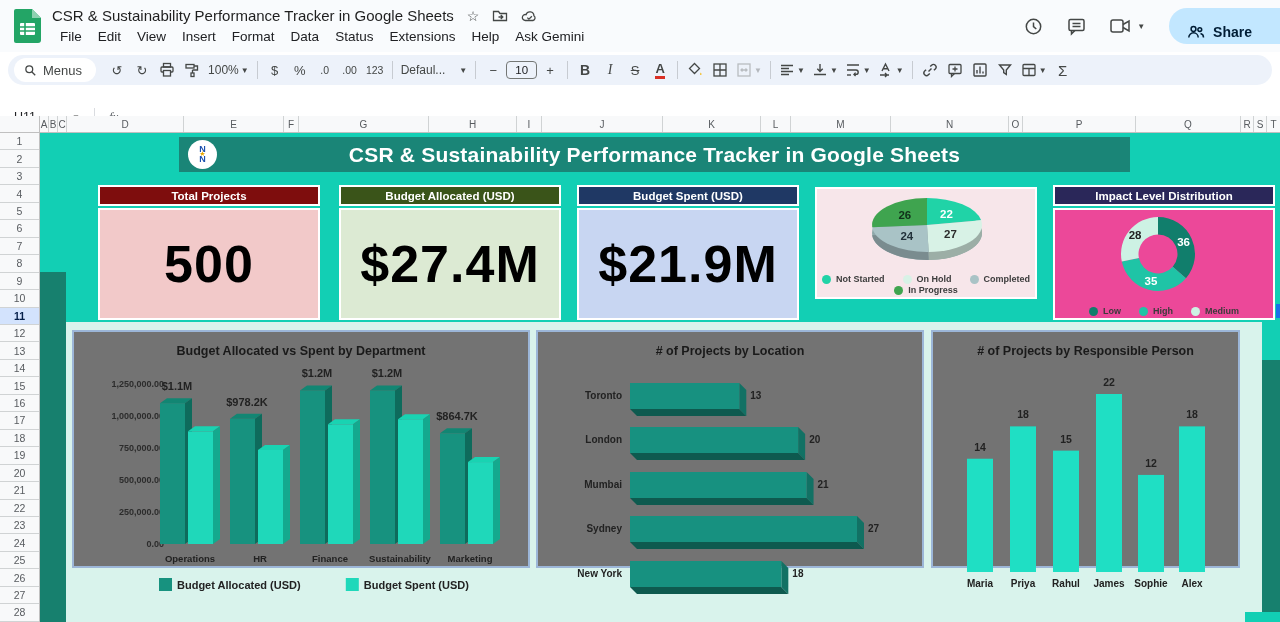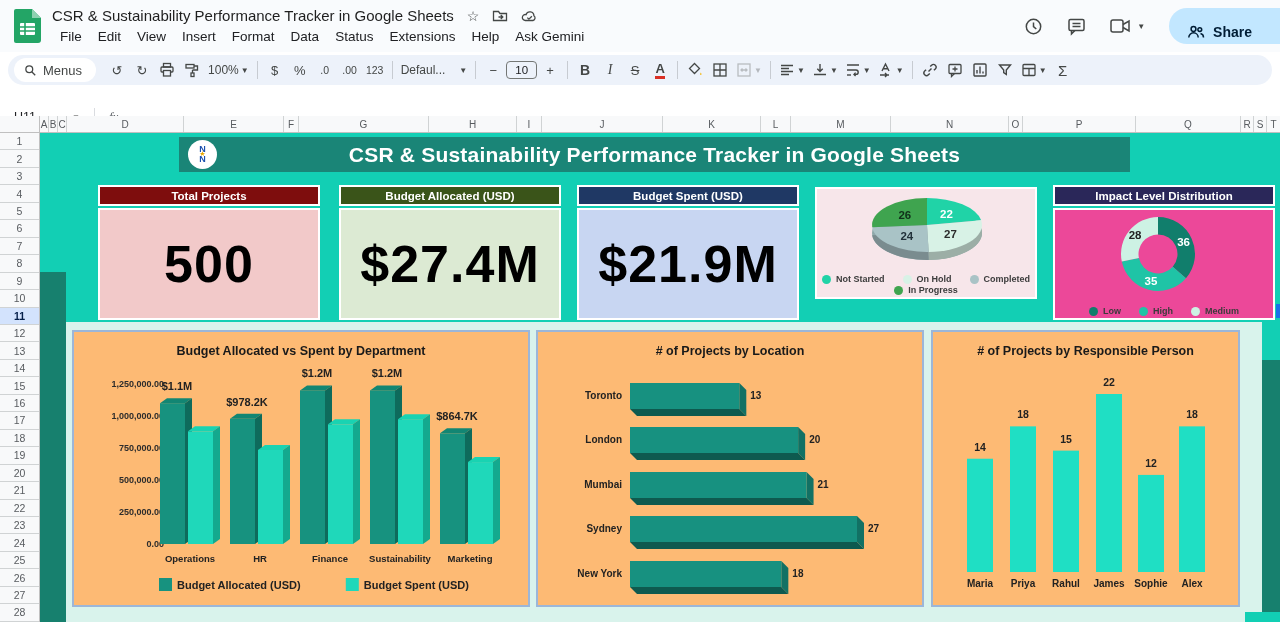--- a/index.html
+++ b/index.html
@@ -60,21 +60,21 @@
 
   .kpi { position:absolute; width:222px; top:52px;margin-left:32px; }
   .kpi-head { height:21px; border:2px solid #fff; display:flex; align-items:center; justify-content:center; color:#fff; font-weight:700; font-size:11.5px; }
   .kpi-body { margin-top:2px; height:112px; border:2px solid #fff; display:flex; align-items:center; justify-content:center; }
   .kpi-value { font-weight:700; font-size:52px; color:#000; letter-spacing:1px; }
   .mini-body { margin-top:2px; height:112px; border:2px solid #fff; position:relative; }
   .mini-legend { position:absolute; left:0; right:0; bottom:2px; display:flex; flex-wrap:wrap; justify-content:center; column-gap:18px; row-gap:1px; }
   .mini-legend .li { display:flex; align-items:center; gap:5px; font-size:9px; font-weight:700; color:#3c3c3c; }
   .mini-legend .dot { width:9px; height:9px; border-radius:50%; }
 
-  .chart-card { position:absolute; top:197px; height:277px; background:#fdba74; border:2px solid #9cb6d8; }
+  .chart-card { position:absolute; top:197px; height:238px; background:#737373; border:2px solid #9cb6d8; }
   .chart-title { text-align:center; font-weight:700; font-size:12.5px; color:#1a1a1a; margin-top:12px; }
   .chart-svg { position:absolute; left:0; top:28px; }
 
   .sel-nub { position:absolute; right:0; top:171px; width:5px; height:14px; background:#1a73e8; }
 </style>
 </head>
 <body>
 
 <div class="topbar">
   <div class="sheets-logo">

